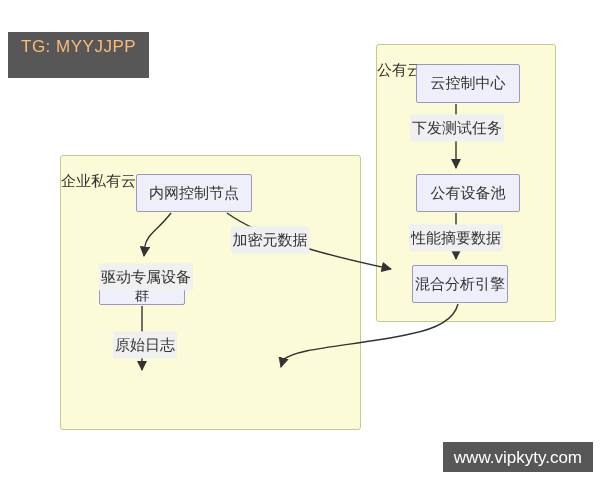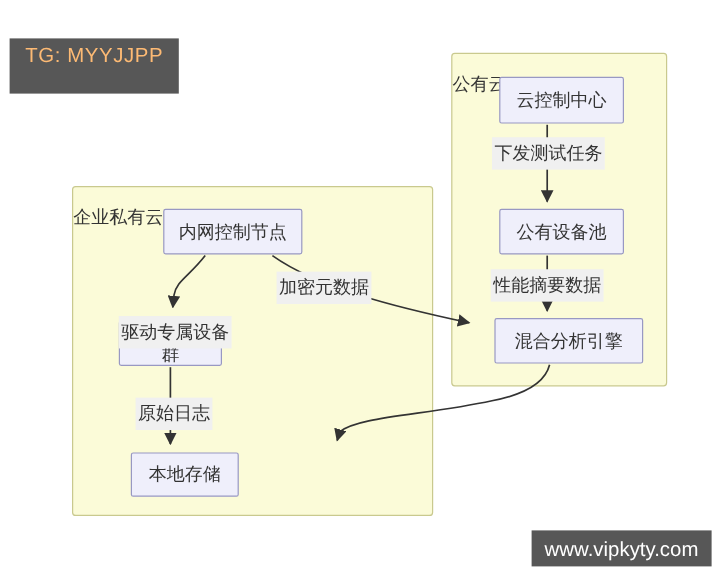--- a/index.html
+++ b/index.html
@@ -43,21 +43,21 @@
     position:absolute;background:var(--node-fill);border:1px solid var(--node-border);
     border-radius:2px;display:flex;align-items:center;justify-content:center;
     font-size:15px;color:var(--text-color);z-index:4;text-align:center;margin-left:12px;
   }
   .node.intranet-control{left:124px;top:174px;width:116px;height:38px;}
   .node.pda-cluster{left:87px;top:267px;width:86px;height:38px;}
   .node.local-storage{left:97px;top:377px;width:90px;height:37px;}
   .node.monitor-screen{left:223px;top:377px;width:108px;height:37px;}
   .node.cloud-control{left:404px;top:64px;width:104px;height:39px;}
   .node.device-pool{left:404px;top:174px;width:104px;height:38px;}
-  .node.analysis-engine{left:400px;top:265px;width:124px;height:38px;}
+  .node.analysis-engine{left:400px;top:265px;width:96px;height:38px;}
   .edge-label{
     position:absolute;transform:translate(-50%,-50%);background:var(--label-bg);
     color:var(--text-color);font-size:15px;line-height:1.15;padding:5px 2px;
     white-space:nowrap;z-index:5;
   }
   .edge-label.l0{left:457px;top:128px;}
   .edge-label.l1{left:456px;top:238px;}
   .edge-label.l2{left:146px;top:241px;margin-top:36px;}
   .edge-label.l3{left:270px;top:240px;}
   .edge-label.l4{left:145px;top:345px;}
@@ -88,23 +88,20 @@
     <path class="edge-path" marker-end="url(#arrow)" d="M 142 306 L 142 370"></path>
     <path class="edge-path" marker-end="url(#arrow)" d="M 458 304 C 454 320, 436 329, 410 334 C 355 346, 298 347, 283 360 L 281 367"></path>
   </svg>
 
   <div class="node intranet-control">
     <span>内网控制节点</span>
   </div>
   <div class="node pda-cluster">
     <span>产线PDA集群</span>
   </div>
-  <div class="node local-storage">
-    <span>本地存储</span>
-  </div>
   <div class="node cloud-control">
     <span>云控制中心</span>
   </div>
   <div class="node device-pool">
     <span>公有设备池</span>
   </div>
   <div class="node analysis-engine">
     <span>混合分析引擎</span>
   </div>
 

